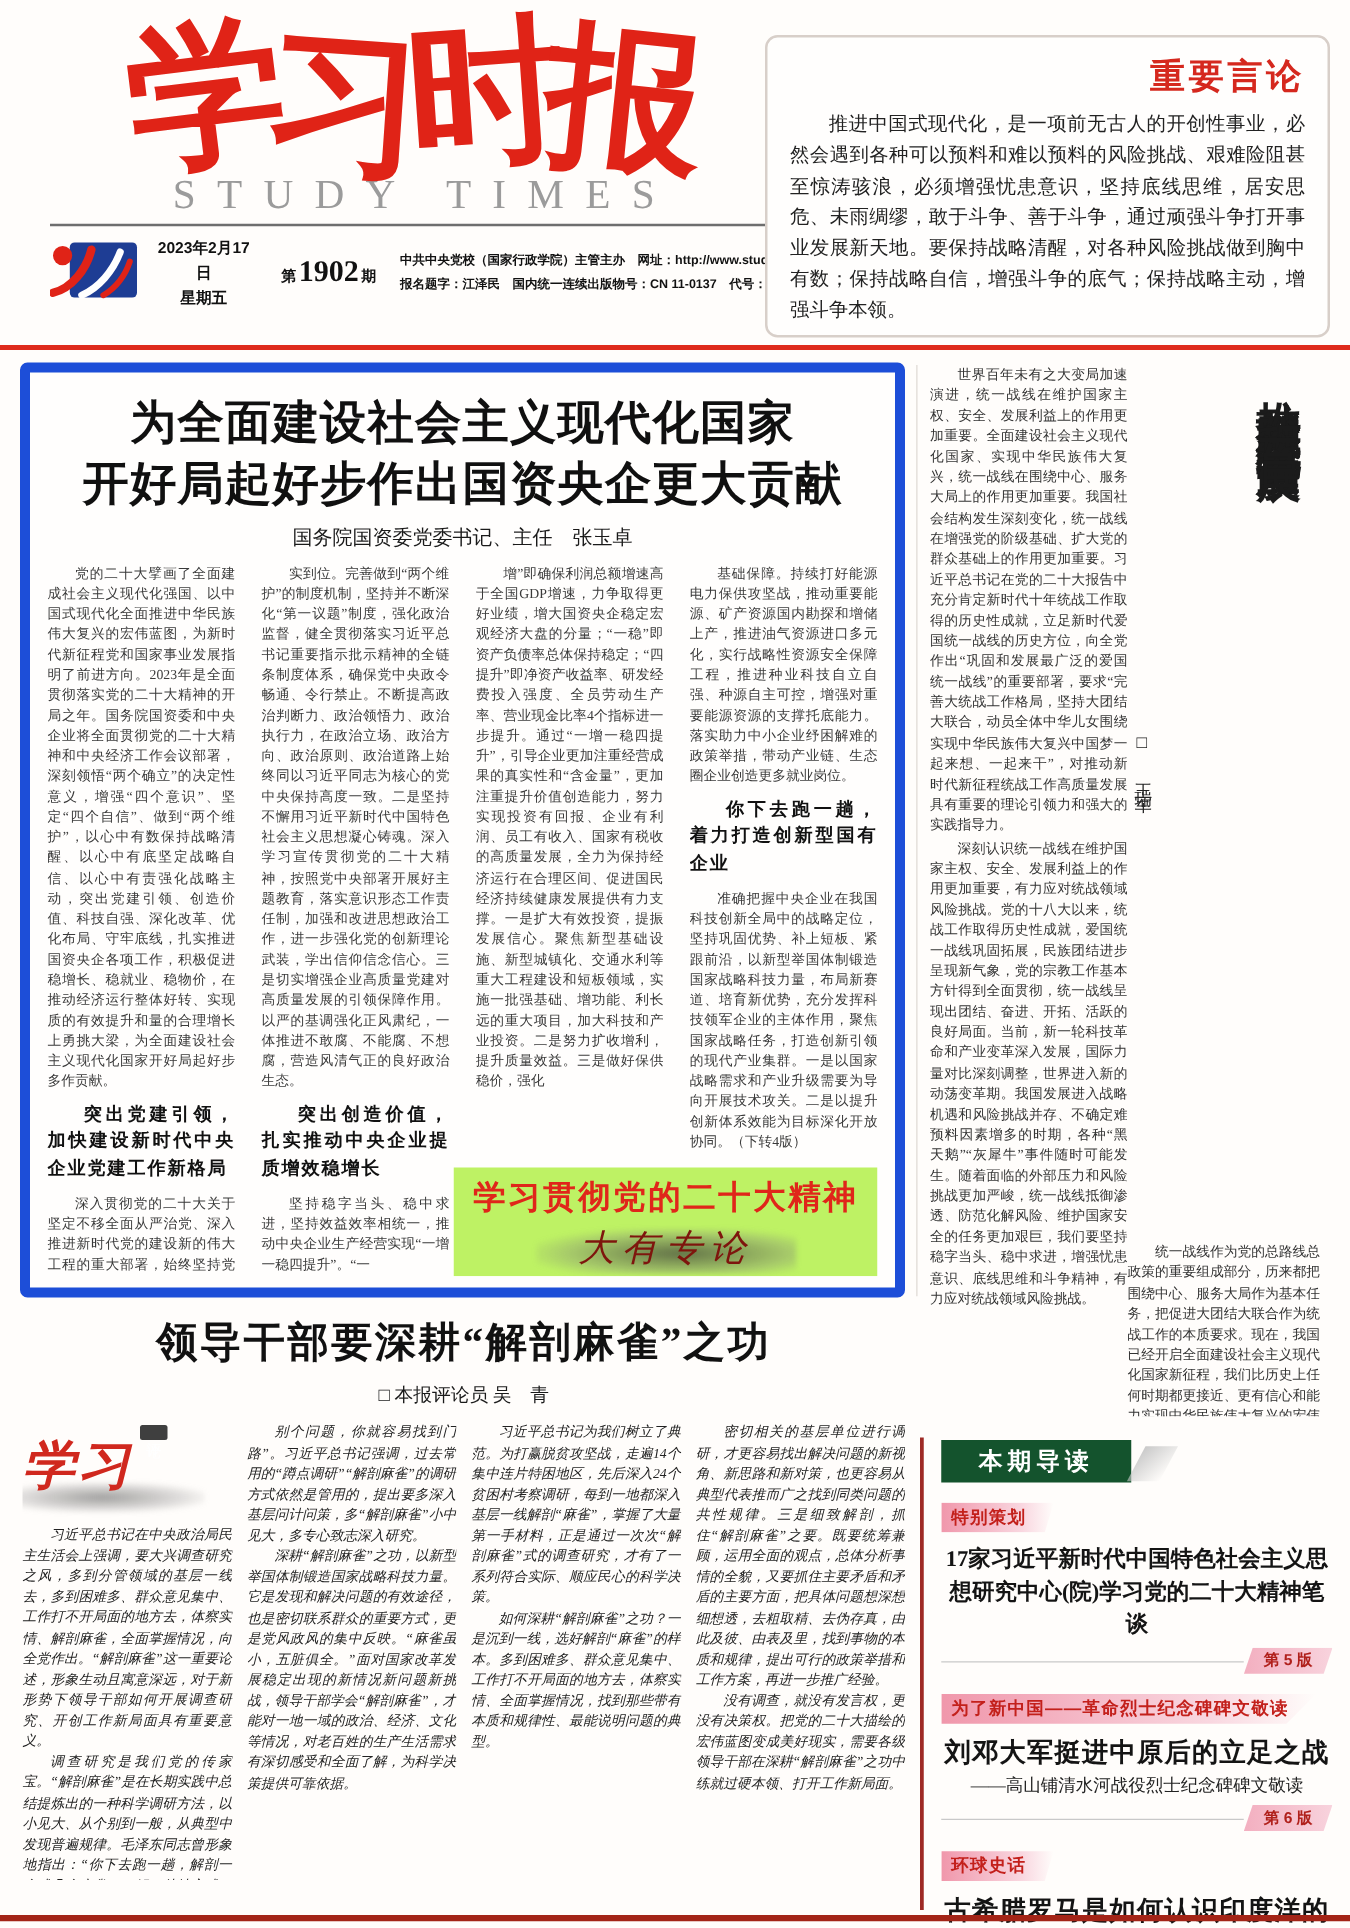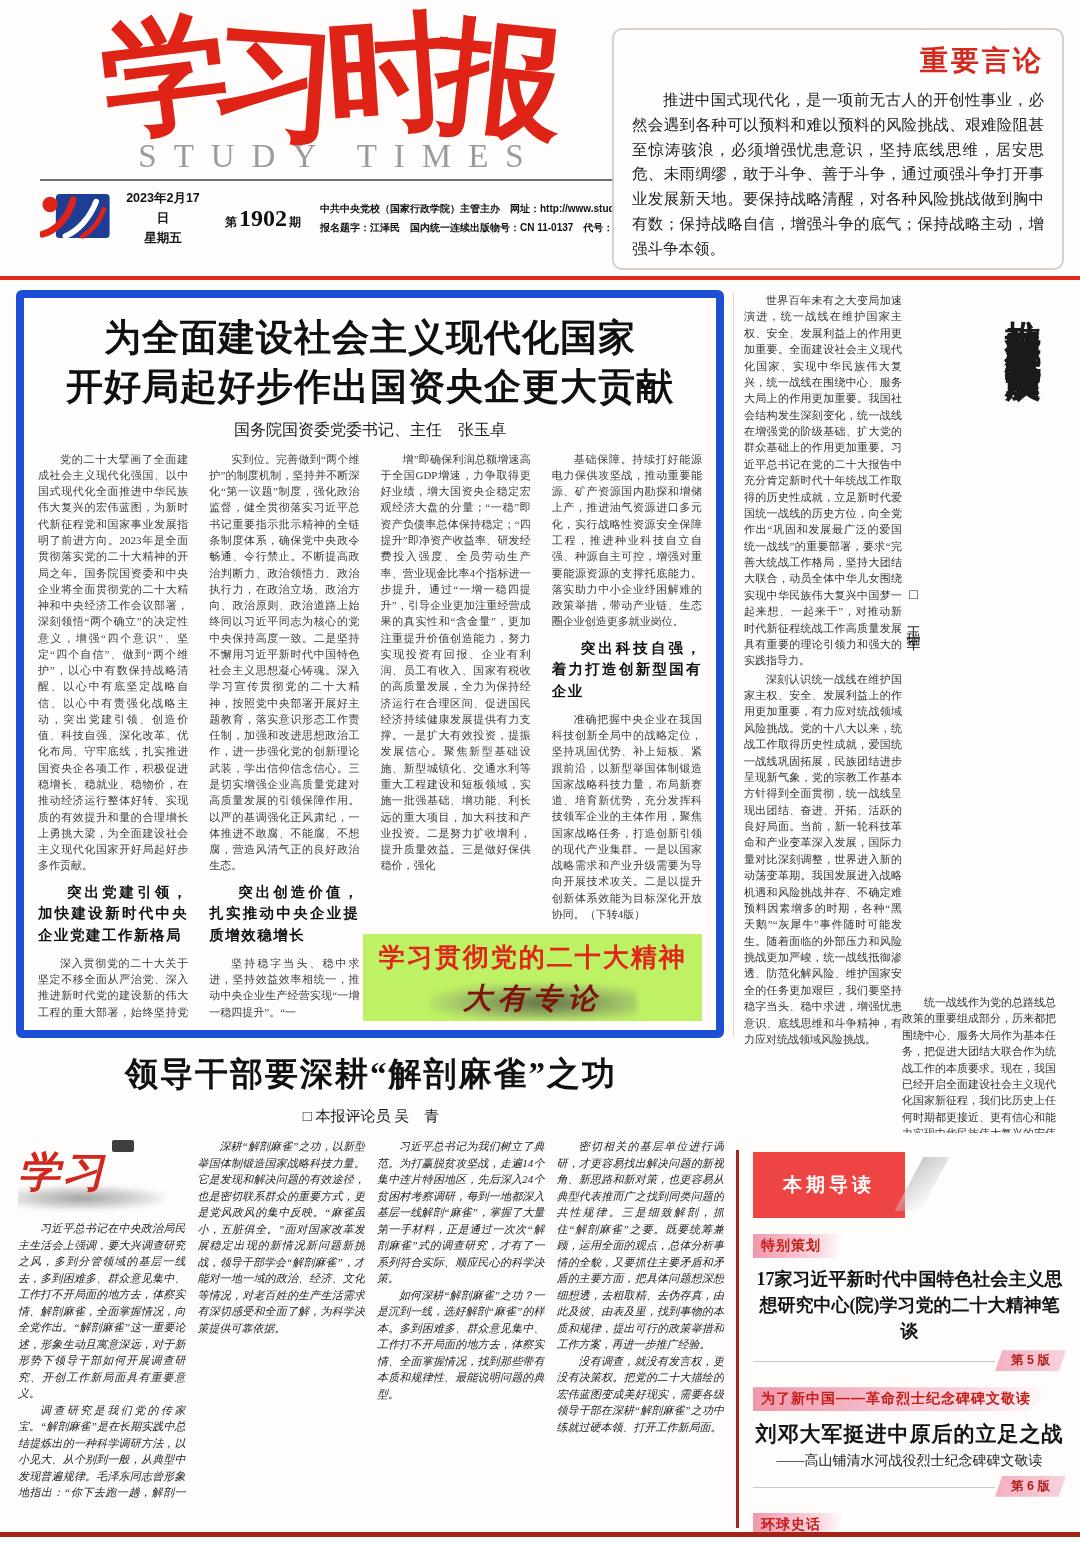--- a/index.html
+++ b/index.html
@@ -51,40 +51,40 @@
             letter-spacing:1.5px;color:#111;text-indent:2em;line-height:1.5;}
   .banner{position:absolute;right:0;bottom:0;left:49%;background:#bef264;
           text-align:center;padding-top:6px;}
   .banner-l1{color:#e0261a;font-family:"Liberation Sans",sans-serif;font-weight:bold;
              font-size:26px;letter-spacing:2px;white-space:nowrap;}
   .banner-ink{position:relative;display:inline-block;margin-top:2px;padding:2px 30px;}
   .banner-ink::before{content:"";position:absolute;inset:6px -4px 2px -4px;
        background:radial-gradient(ellipse at 55% 55%,rgba(60,60,60,.7),rgba(120,120,120,.32) 55%,rgba(170,170,170,0) 78%);
        filter:blur(2px);}
   .banner-script{position:relative;font-family:"DejaVu Serif",serif;font-style:italic;
-                 font-weight:bold;font-size:29px;color:#7e150d;letter-spacing:6px;}
+                 font-weight:normal;font-size:29px;color:#7e150d;letter-spacing:6px;}
   
   .rart{position:absolute;left:744px;top:292px;width:322px;height:852px;display:flex;}
   .ra-colA{width:158px;font-size:11px;line-height:1.49;text-align:justify;color:#333;overflow:hidden;}
   .ra-colA p{margin:0 0 2px;text-indent:2em;}
   .ra-right{width:154px;display:flex;flex-direction:column;}
   .ra-titlewrap{position:relative;height:694px;}
   .ra-title{writing-mode:vertical-rl;font-family:"Liberation Serif",serif;font-weight:bold;
             font-size:36px;letter-spacing:3px;line-height:1.1;height:100%;
             margin-left:auto;margin-right:14px;color:#1b1b1b;}
   .ra-author{position:absolute;left:2px;top:295px;writing-mode:vertical-rl;
              font-size:14px;letter-spacing:5px;color:#222;}
   .ra-p3{margin-top:8px;font-size:11px;line-height:1.49;text-align:justify;
          color:#333;text-indent:2em;overflow:hidden;}
   
   .digest{position:absolute;left:736px;top:1150px;width:330px;height:378px;
           border-left:3px solid #9e2a25;padding:0 0 0 14px;box-sizing:border-box;}
-  .dg-head{display:inline-block;position:relative;background:#ef4444;color:#fff;
+  .dg-head{display:inline-block;position:relative;background:#14532d;color:#fff;
            font-family:"Liberation Sans",sans-serif;font-weight:bold;font-size:19px;
-           letter-spacing:4px;padding:20px 30px;margin-top:2px;text-align:center;}
+           letter-spacing:4px;padding:4px 30px;margin-top:2px;text-align:center;}
   .dg-head::after{content:"";position:absolute;right:-30px;top:5px;width:26px;height:82%;
            background:linear-gradient(120deg,#c9c9c9,rgba(220,220,220,0));transform:skewX(-28deg);}
   .dg-item{margin-top:16px;}
   .dg-tag{display:inline-block;font-family:"Liberation Sans",sans-serif;font-weight:bold;
           color:#c3201b;font-size:14px;letter-spacing:1px;padding:3px 22px 3px 8px;
           background:linear-gradient(90deg,#f097ab,#f9d7e0 72%,rgba(249,215,224,0));
           clip-path:polygon(0 0,100% 0,92% 100%,0 100%);}
   .dg-hl{font-family:"Liberation Serif",serif;font-weight:bold;color:#141414;
          text-align:center;font-size:18px;line-height:1.45;margin:8px 0 2px;}
   .dg-hl.big{font-size:21px;letter-spacing:1px;}
@@ -172,21 +172,21 @@
       <div class="m-col">
         <p>实到位。完善做到“两个维护”的制度机制，坚持并不断深化“第一议题”制度，强化政治监督，健全贯彻落实习近平总书记重要指示批示精神的全链条制度体系，确保党中央政令畅通、令行禁止。不断提高政治判断力、政治领悟力、政治执行力，在政治立场、政治方向、政治原则、政治道路上始终同以习近平同志为核心的党中央保持高度一致。二是坚持不懈用习近平新时代中国特色社会主义思想凝心铸魂。深入学习宣传贯彻党的二十大精神，按照党中央部署开展好主题教育，落实意识形态工作责任制，加强和改进思想政治工作，进一步强化党的创新理论武装，学出信仰信念信心。三是切实增强企业高质量党建对高质量发展的引领保障作用。以严的基调强化正风肃纪，一体推进不敢腐、不能腐、不想腐，营造风清气正的良好政治生态。</p>
         <h3>突出创造价值，扎实推动中央企业提质增效稳增长</h3>
         <p>坚持稳字当头、稳中求进，坚持效益效率相统一，推动中央企业生产经营实现“一增一稳四提升”。“一</p>
       </div>
       <div class="m-col">
         <p>增”即确保利润总额增速高于全国GDP增速，力争取得更好业绩，增大国资央企稳定宏观经济大盘的分量；“一稳”即资产负债率总体保持稳定；“四提升”即净资产收益率、研发经费投入强度、全员劳动生产率、营业现金比率4个指标进一步提升。通过“一增一稳四提升”，引导企业更加注重经营成果的真实性和“含金量”，更加注重提升价值创造能力，努力实现投资有回报、企业有利润、员工有收入、国家有税收的高质量发展，全力为保持经济运行在合理区间、促进国民经济持续健康发展提供有力支撑。一是扩大有效投资，提振发展信心。聚焦新型基础设施、新型城镇化、交通水利等重大工程建设和短板领域，实施一批强基础、增功能、利长远的重大项目，加大科技和产业投资。二是努力扩收增利，提升质量效益。三是做好保供稳价，强化</p>
       </div>
       <div class="m-col">
         <p>基础保障。持续打好能源电力保供攻坚战，推动重要能源、矿产资源国内勘探和增储上产，推进油气资源进口多元化，实行战略性资源安全保障工程，推进种业科技自立自强、种源自主可控，增强对重要能源资源的支撑托底能力。落实助力中小企业纾困解难的政策举措，带动产业链、生态圈企业创造更多就业岗位。</p>
-        <h3>突出科技自强，着力打造创新型国有企业</h3>
+        <h3>你下去跑一趟，着力打造创新型国有企业</h3>
         <p>准确把握中央企业在我国科技创新全局中的战略定位，坚持巩固优势、补上短板、紧跟前沿，以新型举国体制锻造国家战略科技力量，布局新赛道、培育新优势，充分发挥科技领军企业的主体作用，聚焦国家战略任务，打造创新引领的现代产业集群。一是以国家战略需求和产业升级需要为导向开展技术攻关。二是以提升创新体系效能为目标深化开放协同。（下转4版）</p>
       </div>
       <div class="banner">
         <div class="banner-l1">学习贯彻党的二十大精神</div>
         <div class="banner-ink">
           <span class="banner-script">大有专论</span>
         </div>
       </div>
     </div>
   </div>
@@ -212,20 +212,21 @@
     <div class="cm-by">□ 本报评论员 吴　青</div>
     <div class="cm-cols">
       <div class="cm-col">
         <div class="stamp">
           <span class="stamp-xuexi">学习</span><span class="stamp-pinglun">评论</span>
         </div>
         <p>习近平总书记在中央政治局民主生活会上强调，要大兴调查研究之风，多到分管领域的基层一线去，多到困难多、群众意见集中、工作打不开局面的地方去，体察实情、解剖麻雀，全面掌握情况，向全党作出。“解剖麻雀”这一重要论述，形象生动且寓意深远，对于新形势下领导干部如何开展调查研究、开创工作新局面具有重要意义。</p>
         <p>调查研究是我们党的传家宝。“解剖麻雀”是在长期实践中总结提炼出的一种科学调研方法，以小见大、从个别到一般，从典型中发现普遍规律。毛泽东同志曾形象地指出：“你下去跑一趟，解剖一个或几个麻雀，了解一处地方或一个问题，往后再遇到这</p>
       </div>
       <div class="cm-col">
+        <p>别个问题，你就容易找到门路”。习近平总书记强调，过去常用的“蹲点调研”“解剖麻雀”的调研方式依然是管用的，提出要多深入基层问计问策，多“解剖麻雀”小中见大，多专心致志深入研究。</p>
         <p>深耕“解剖麻雀”之功，以新型举国体制锻造国家战略科技力量。它是发现和解决问题的有效途径，也是密切联系群众的重要方式，更是党风政风的集中反映。“麻雀虽小，五脏俱全。”面对国家改革发展稳定出现的新情况新问题新挑战，领导干部学会“解剖麻雀”，才能对一地一域的政治、经济、文化等情况，对老百姓的生产生活需求有深切感受和全面了解，为科学决策提供可靠依据。</p>
       </div>
       <div class="cm-col">
         <p>习近平总书记为我们树立了典范。为打赢脱贫攻坚战，走遍14个集中连片特困地区，先后深入24个贫困村考察调研，每到一地都深入基层一线解剖“麻雀”，掌握了大量第一手材料，正是通过一次次“解剖麻雀”式的调查研究，才有了一系列符合实际、顺应民心的科学决策。</p>
         <p>如何深耕“解剖麻雀”之功？一是沉到一线，选好解剖“麻雀”的样本。多到困难多、群众意见集中、工作打不开局面的地方去，体察实情、全面掌握情况，找到那些带有本质和规律性、最能说明问题的典型。</p>
       </div>
       <div class="cm-col">
         <p>密切相关的基层单位进行调研，才更容易找出解决问题的新视角、新思路和新对策，也更容易从典型代表推而广之找到同类问题的共性规律。三是细致解剖，抓住“解剖麻雀”之要。既要统筹兼顾，运用全面的观点，总体分析事情的全貌，又要抓住主要矛盾和矛盾的主要方面，把具体问题想深想细想透，去粗取精、去伪存真，由此及彼、由表及里，找到事物的本质和规律，提出可行的政策举措和工作方案，再进一步推广经验。</p>
         <p>没有调查，就没有发言权，更没有决策权。把党的二十大描绘的宏伟蓝图变成美好现实，需要各级领导干部在深耕“解剖麻雀”之功中练就过硬本领、打开工作新局面。</p>
       </div>

